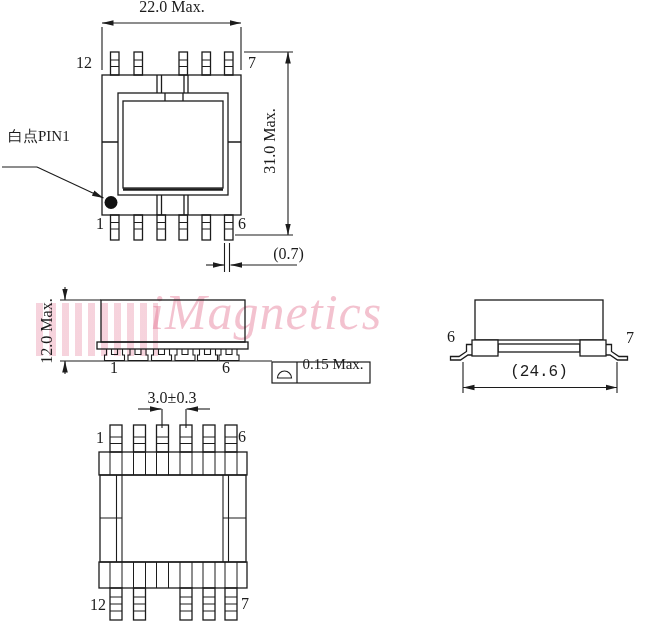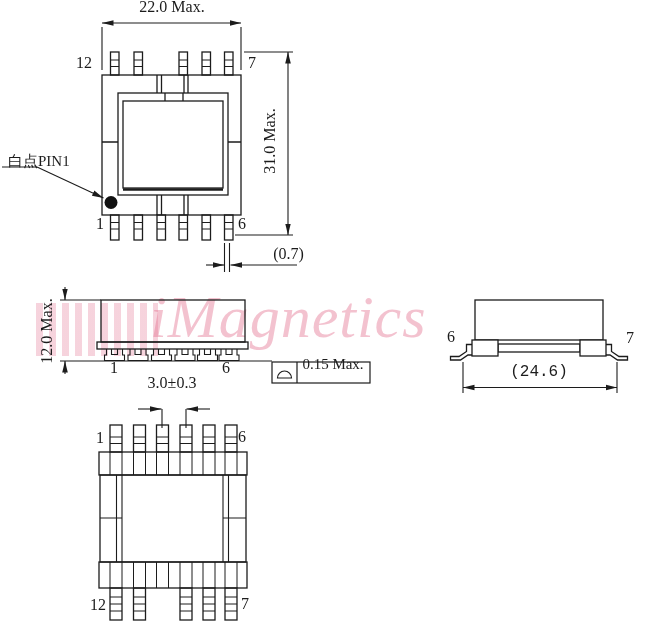--- a/index.html
+++ b/index.html
@@ -1,21 +1,21 @@
 <!DOCTYPE html>
 <html><head>
 <meta charset="utf-8">
 <style>
   html,body{margin:0;padding:0;background:#fff;}
   .canvas{position:relative;width:650px;height:624px;background:#ffffff;overflow:hidden;
           font-family:"Liberation Serif",serif;}
   
   .wm-bars{position:absolute;left:36px;top:303px;width:122px;height:53px;
            background:repeating-linear-gradient(90deg, rgba(232,140,165,.38) 0 7px, rgba(0,0,0,0) 7px 13px);}
-  .wm-brand{position:absolute;left:150px;top:283px;font-size:60px;font-style:italic;
+  .wm-brand{position:absolute;left:150px;top:283px;font-size:50px;font-style:italic;
             color:rgba(226,110,140,.42);white-space:nowrap;letter-spacing:1px;}
   .wm-tagline{position:absolute;left:38px;top:398px;font-size:37px;font-style:italic;
               color:rgba(226,110,140,.48);white-space:nowrap;letter-spacing:1px;}
   
   svg.draw{position:absolute;left:0;top:0;}
   .lbl{position:absolute;color:#1c1c1c;font-size:16px;line-height:1;white-space:nowrap;
        transform:translate(-50%,-50%);}
   .lbl.rot{transform:translate(-50%,-50%) rotate(-90deg);}
   .lbl.left{transform:translateY(-50%);}
   .lbl.big{font-size:19px;letter-spacing:.5px;}
@@ -169,30 +169,30 @@
     </g>
   </svg>
 
   <div class="lbl" style="left:172px;top:7px;">22.0 Max.</div>
   <div class="lbl rot" style="left:270px;top:141px;">31.0 Max.</div>
   <div class="lbl" style="left:84px;top:63px;">12</div>
   <div class="lbl" style="left:252px;top:63px;">7</div>
   <div class="lbl" style="left:100px;top:224px;">1</div>
   <div class="lbl" style="left:242px;top:224px;">6</div>
   <div class="lbl" style="left:272px;top:254px;padding-left:33px;">(0.7)</div>
-  <div class="lbl small left" style="left:8px;top:161px;">白点PIN1</div>
+  <div class="lbl small left" style="left:8px;top:136px;">白点PIN1</div>
 
   <div class="lbl rot" style="left:47px;top:331px;">12.0 Max.</div>
   <div class="lbl" style="left:114px;top:368px;">1</div>
   <div class="lbl" style="left:226px;top:368px;">6</div>
   <div class="lbl small" style="left:333px;top:364px;">0.15 Max.</div>
 
   <div class="lbl" style="left:451px;top:337px;">6</div>
   <div class="lbl" style="left:630px;top:338px;">7</div>
   <div class="lbl" style="left:539px;top:372px;font-family:Liberation Mono, monospace;">(24.6)</div>
 
-  <div class="lbl" style="left:172px;top:383px;">3.0±0.3</div>
+  <div class="lbl" style="left:172px;top:398px;">3.0±0.3</div>
   <div class="lbl" style="left:100px;top:438px;">1</div>
   <div class="lbl" style="left:242px;top:437px;">6</div>
   <div class="lbl" style="left:98px;top:605px;">12</div>
   <div class="lbl" style="left:245px;top:604px;">7</div>
 
 </div>
 
 </body></html>

